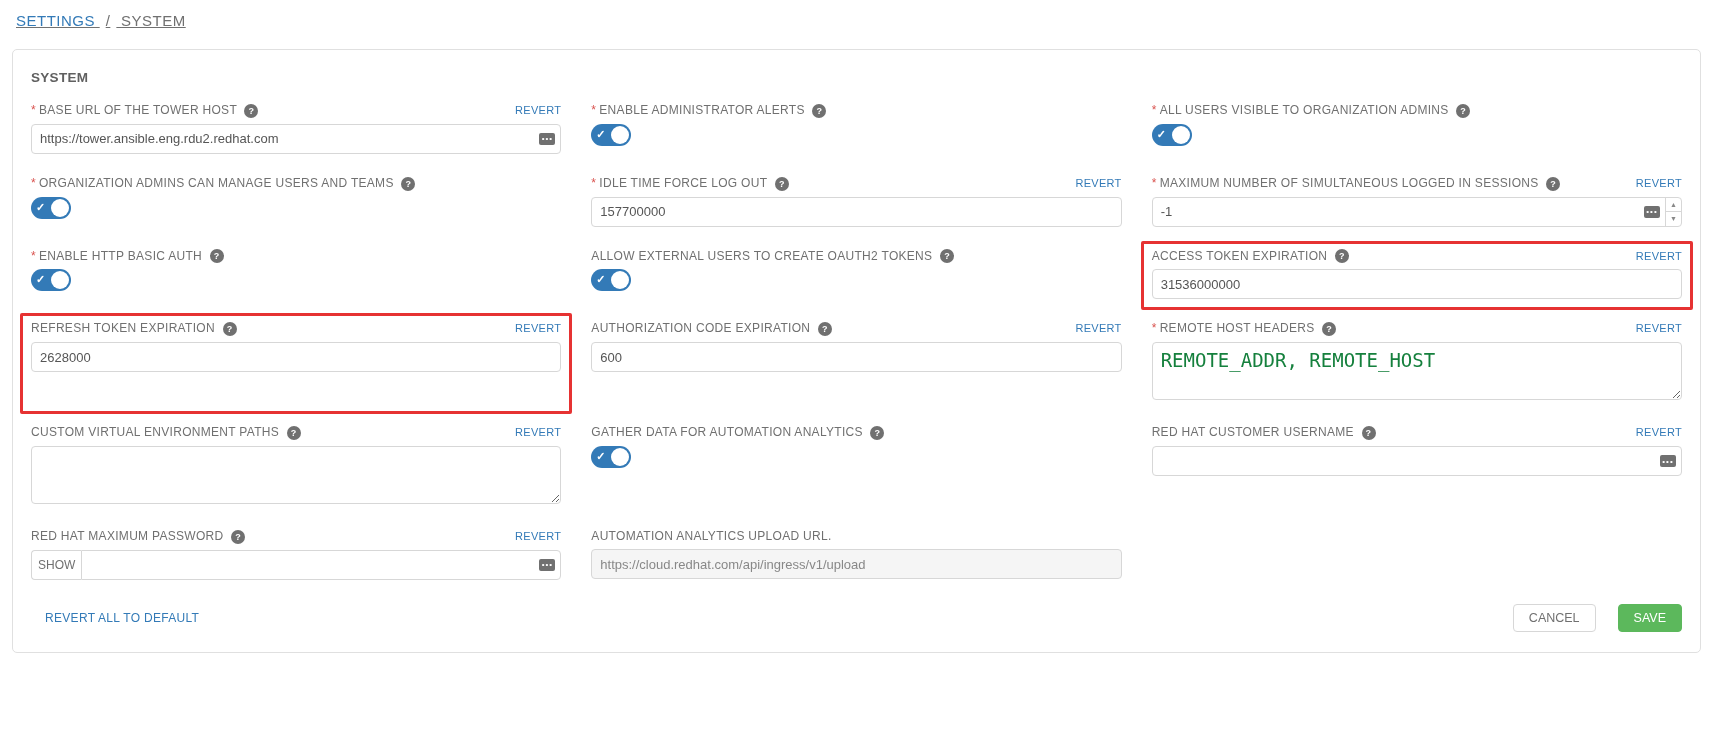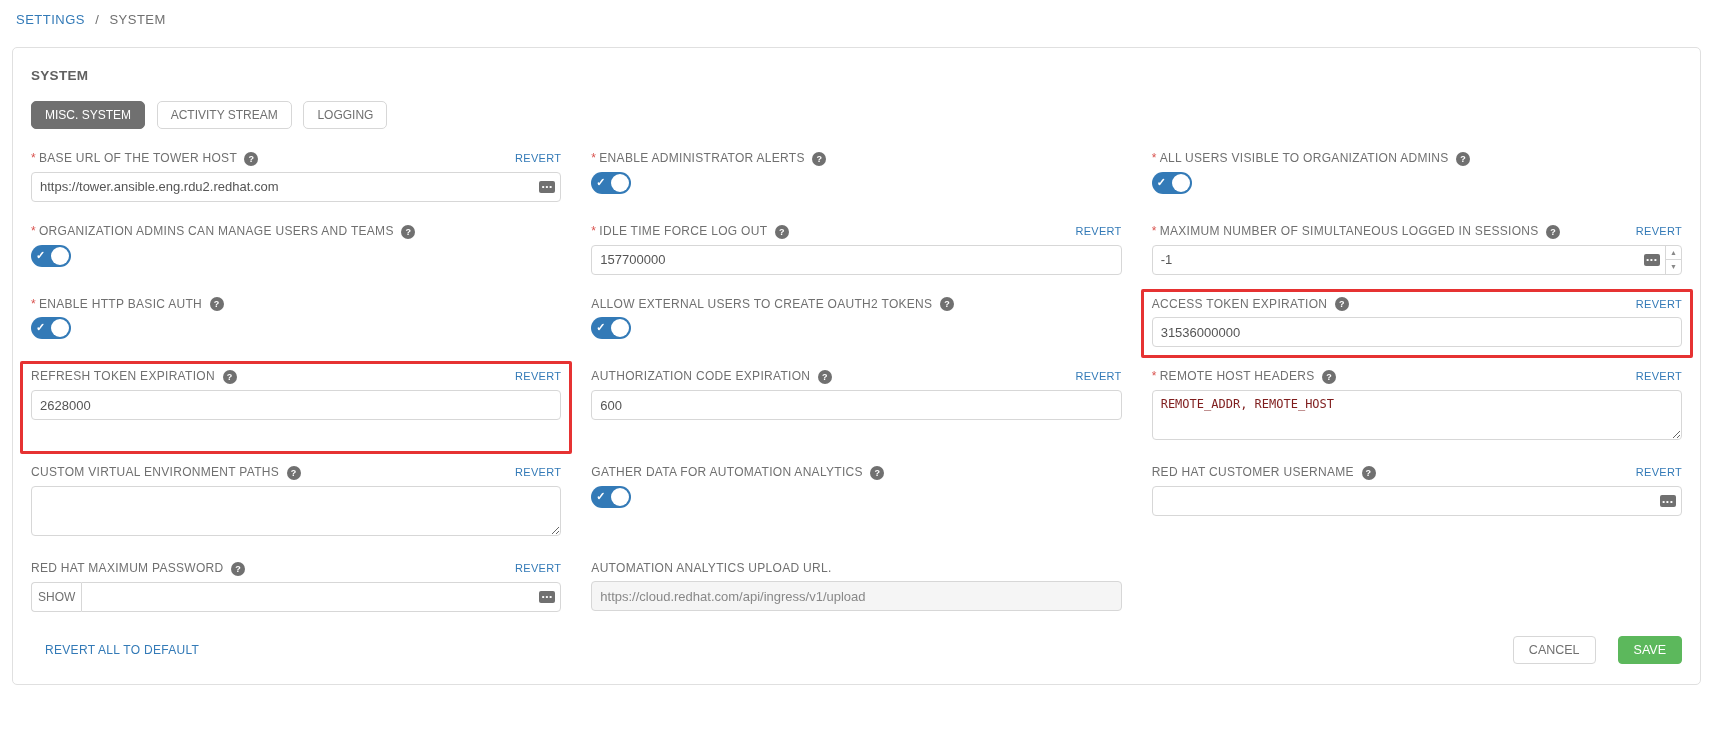--- a/index.html
+++ b/index.html
@@ -1,17 +1,17 @@
 <!DOCTYPE html>
 <html><head>
 <meta charset="utf-8">
 <style>
 * { box-sizing: border-box; margin: 0; padding: 0; }
 body { font-family: 'Helvetica Neue', Arial, sans-serif; font-size: 13px; color: #606060; background: #fff; }
-.breadcrumb { padding: 12px 21px 8px 16px; font-size: 13px; color: #707070; letter-spacing: 0.5px; }
+.breadcrumb { padding: 12px 21px 8px 16px; font-size: 15px; color: #707070; letter-spacing: 0.5px; text-decoration: underline; }
 .breadcrumb a { color: #337ab7; text-decoration: none; }
 .breadcrumb .sep { margin: 0 6px; color: #707070; }
 .panel { margin: 12px; border: 1px solid #e0e0e0; border-radius: 5px; padding: 20px 18px; }
 .panel-title { font-weight: 700; font-size: 13.5px; color: #606060; margin-bottom: 18px; letter-spacing: 0.3px; }
 .tabs { margin-bottom: 22px; }
 .tab { display: inline-block; padding: 6px 13px; border: 1px solid #d7d7d7; border-radius: 5px; margin-right: 8px; font-size: 12px; color: #707070; cursor: pointer; background:#fff; }
 .tab.active { background: #707070; color: #fff; border-color: #707070; }
 .grid { display: grid; grid-template-columns: repeat(3, 1fr); column-gap: 30px; row-gap: 22px; }
 .field.highlighted { border: 3px solid #e63232; padding: 5px 8px 8px 8px; margin: -8px -11px -11px -11px; border-radius: 2px; }
 .field-head { display: flex; justify-content: space-between; align-items: baseline; margin-bottom: 6px; }
@@ -22,21 +22,21 @@
 .input { width: 100%; height: 30px; border: 1px solid #d7d7d7; border-radius: 4px; padding: 4px 8px; font-size: 13px; color: #555; background:#fff; position: relative; }
 .input.readonly { background: #f5f5f5; color: #888; }
 .input-wrap { position: relative; }
 .input-badge { position: absolute; right: 6px; top: 50%; transform: translateY(-50%); width: 16px; height: 12px; background: #707070; border-radius: 2px; color:#fff; font-size:8px; display:flex; align-items:center; justify-content:center; letter-spacing:1px; }
 .spinner { position: absolute; right: 1px; top: 1px; bottom: 1px; width: 16px; display: flex; flex-direction: column; border-left: 1px solid #d7d7d7; }
 .spinner div { flex:1; display:flex; align-items:center; justify-content:center; font-size:7px; color:#888; cursor:pointer; }
 .spinner div:first-child { border-bottom:1px solid #d7d7d7; }
 .toggle { width: 40px; height: 22px; background: #337ab7; border-radius: 11px; position: relative; cursor: pointer; }
 .toggle::after { content:''; position:absolute; width:18px; height:18px; background:#fff; border-radius:50%; top:2px; right:2px; }
 .toggle .check { position:absolute; left:5px; top:4px; color:#fff; font-size:11px; font-weight:700; }
-.textarea { width: 100%; min-height: 50px; border: 1px solid #d7d7d7; border-radius: 4px; padding: 6px 8px; font-size: 12px; color: #7f1d1d; resize: vertical; }
+.textarea { width: 100%; min-height: 50px; border: 1px solid #d7d7d7; border-radius: 4px; padding: 6px 8px; font-size: 19px; color: #15803d; resize: vertical; }
 .show-btn { border: 1px solid #d7d7d7; border-radius: 4px 0 0 4px; border-right:none; padding: 5px 6px; font-size: 12px; color:#707070; background:#fff; cursor:pointer; height:30px; }
 .pw-input { border-radius: 0 4px 4px 0; }
 .input-group { display:flex; }
 .input-group .input-wrap { flex:1; }
 .footer { display:flex; justify-content: space-between; align-items:center; margin-top: 24px; }
 .footer .revert-all { color:#337ab7; font-size:12px; cursor:pointer; letter-spacing:0.3px; padding-left:14px; }
 .footer .buttons { display:flex; gap:10px; }
 .btn { padding: 6px 15px; border-radius:4px; font-size:12.5px; cursor:pointer; border:1px solid #d7d7d7; background:#fff; color:#707070; }
 .btn.save { background:#5cb85c; border-color:#5cb85c; color:#fff;margin-left:12px; }
 </style>
@@ -45,25 +45,20 @@
 
 <div class="breadcrumb">
   <a href="#">SETTINGS</a>
   <span class="sep">/</span>
   <span>SYSTEM</span>
 </div>
 
 <div class="panel">
   <div class="panel-title">SYSTEM</div>
 
-  <div class="tabs">
-    <span class="tab active">MISC. SYSTEM</span>
-    <span class="tab">ACTIVITY STREAM</span>
-    <span class="tab">LOGGING</span>
-  </div>
 
   <div class="grid">
 
     <div class="field">
       <div class="field-head">
         <span class="field-label"><span class="req">*</span><span>BASE URL OF THE TOWER HOST</span> <span class="help-icon">?</span></span>
         <span class="revert">REVERT</span>
       </div>
       <div class="input-wrap">
         <input class="input" value="https://tower.ansible.eng.rdu2.redhat.com" style="">

